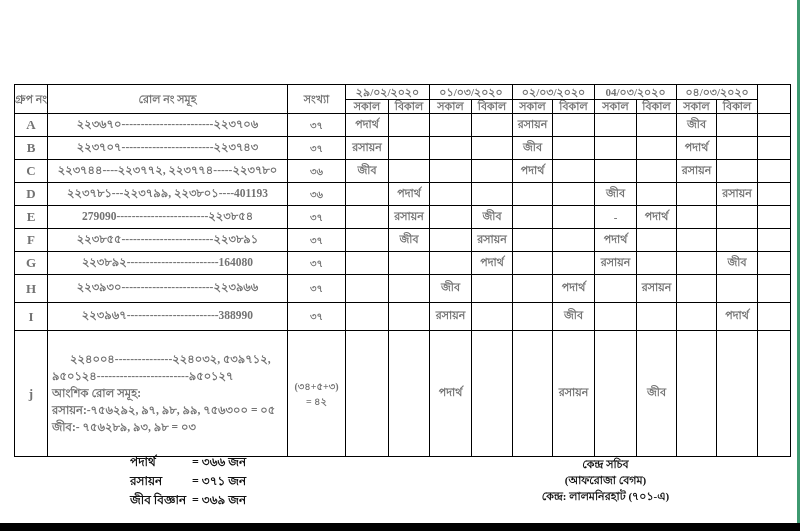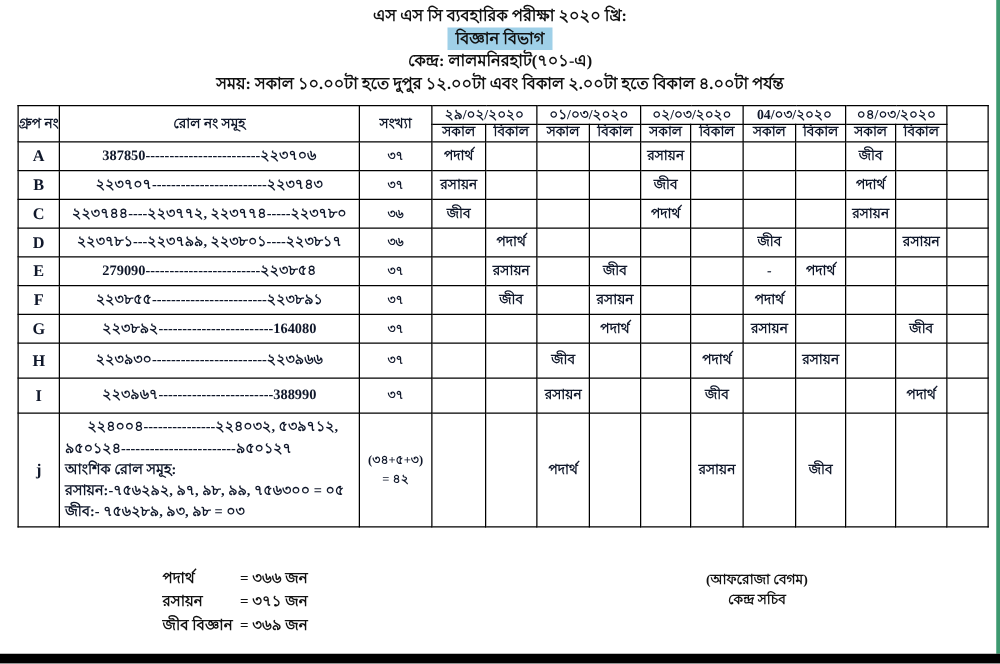--- a/index.html
+++ b/index.html
@@ -6,31 +6,31 @@
   body{font-family:"Liberation Serif","DejaVu Sans",serif;background:#ffffff;}
   #page{position:relative;width:800px;height:531px;background:#ffffff;overflow:hidden;}
 
   
   #hdr{position:absolute;top:4px;left:0;width:100%;text-align:center;color:#111;}
   #hdr .ln{font-size:13px;font-weight:bold;line-height:18px;}
   #dept{display:inline-block;background:#9fd0e8;padding:0 6px;}
 
   
   #tblwrap{position:absolute;left:14px;top:84px;}
-  table{border-collapse:collapse;table-layout:fixed;width:776px;color:#0f172a;}
+  table{border-collapse:collapse;table-layout:fixed;width:776px;color:#737373;}
   th,td{border:1px solid #000;padding:0;font-weight:bold;text-align:center;vertical-align:middle;overflow:hidden;}
   thead tr.dates{height:15px;}
   thead tr.shifts{height:14px;}
   th{font-size:11px;line-height:13px;font-weight:bold;}
   tbody tr{height:23px;}
   tbody tr:nth-child(8),tbody tr:nth-child(9){height:28px;}
   tbody tr:nth-child(10){height:91px;}
   td.gc{font-size:13px;font-family:"Liberation Serif",serif;}
   td.rc{font-size:11.5px;letter-spacing:0;}
-  td.rc.multi{text-align:left;padding:2px 4px;font-size:11.5px;}
+  td.rc.multi{text-align:left;padding:20px 4px;font-size:11.5px;}
   td.rc.multi div{line-height:17px;white-space:nowrap;}
   td.rc.multi div:first-child{text-indent:18px;}
   td.cc{font-size:10px;line-height:15px;}
   td.sc{font-size:11px;}
 
   
   #totals{position:absolute;left:130px;top:453px;color:#111;}
   #totals .trow{font-size:12px;font-weight:bold;line-height:19px;display:flex;}
   #totals .tlabel{display:inline-block;width:62px;text-align:left;}
   #totals .tval{display:inline-block;}
@@ -41,26 +41,20 @@
 
   
   #bottombar{position:absolute;left:0;bottom:0;width:100%;height:8px;background:#000;}
   #rightedge{position:absolute;right:0;top:0;width:3px;height:523px;background:#3d9970;}
 </style>
 </head>
 <body>
 
 <div id="page">
 
-  <div id="hdr">
-    <div class="ln">এস এস সি ব্যবহারিক পরীক্ষা  ২০২০ খ্রি:</div>
-    <div class="ln"><span id="dept" style="background: rgb(159, 208, 232);">বিজ্ঞান বিভাগ</span></div>
-    <div class="ln">কেন্দ্র:  লালমনিরহাট(৭০১-এ)</div>
-    <div class="ln">সময়:  সকাল ১০.০০টা হতে দুপুর ১২.০০টা এবং বিকাল ২.০০টা হতে বিকাল ৪.০০টা পর্যন্ত</div>
-  </div>
 
   <div id="tblwrap">
     <table>
       <colgroup>
         <col style="width:33px">
           <col style="width:240px">
           <col style="width:58px">
         <col style="width:43px">
           <col style="width:41px">
           <col style="width:42px">
@@ -95,21 +89,21 @@
           <th>সকাল</th>
           <th>বিকাল</th>
           <th>সকাল</th>
           <th>বিকাল</th>
         </tr>
       </thead>
       <tbody>
           <tr>
             <td class="gc">A</td>
             <td class="rc">
-              <div>387850------------------------২২৩৭০৬</div>
+              <div>২২৩৬৭০------------------------২২৩৭০৬</div>
             </td>
             <td class="cc">
               <div>৩৭</div>
             </td>
             <td class="sc">পদার্থ</td>
             <td class="sc"></td>
             <td class="sc"></td>
             <td class="sc"></td>
             <td class="sc">রসায়ন</td>
             <td class="sc"></td>
@@ -155,21 +149,21 @@
             <td class="sc"></td>
             <td class="sc"></td>
             <td class="sc"></td>
             <td class="sc">রসায়ন</td>
             <td class="sc"></td>
             <td class="sc"></td>
           </tr>
           <tr>
             <td class="gc">D</td>
             <td class="rc">
-              <div>২২৩৭৮১---২২৩৭৯৯, ২২৩৮০১----২২৩৮১৭</div>
+              <div>২২৩৭৮১---২২৩৭৯৯, ২২৩৮০১----401193</div>
             </td>
             <td class="cc">
               <div>৩৬</div>
             </td>
             <td class="sc"></td>
             <td class="sc">পদার্থ</td>
             <td class="sc"></td>
             <td class="sc"></td>
             <td class="sc"></td>
             <td class="sc"></td>
@@ -317,19 +311,20 @@
       <span class="tlabel">রসায়ন</span>
       <span class="tval">= ৩৭১ জন</span>
     </div>
     <div class="trow">
       <span class="tlabel">জীব বিজ্ঞান</span>
       <span class="tval">= ৩৬৯ জন</span>
     </div>
   </div>
 
   <div id="sign">
+    <div>কেন্দ্র সচিব</div>
     <div>(আফরোজা বেগম)</div>
-    <div>কেন্দ্র সচিব</div>
+    <div>কেন্দ্র: লালমনিরহাট (৭০১-এ)</div>
   </div>
 
   <div id="rightedge" style="background: rgb(61, 153, 112);"></div>
   <div id="bottombar" style="background: rgb(0, 0, 0);"></div>
 </div>
 
 </body></html>

